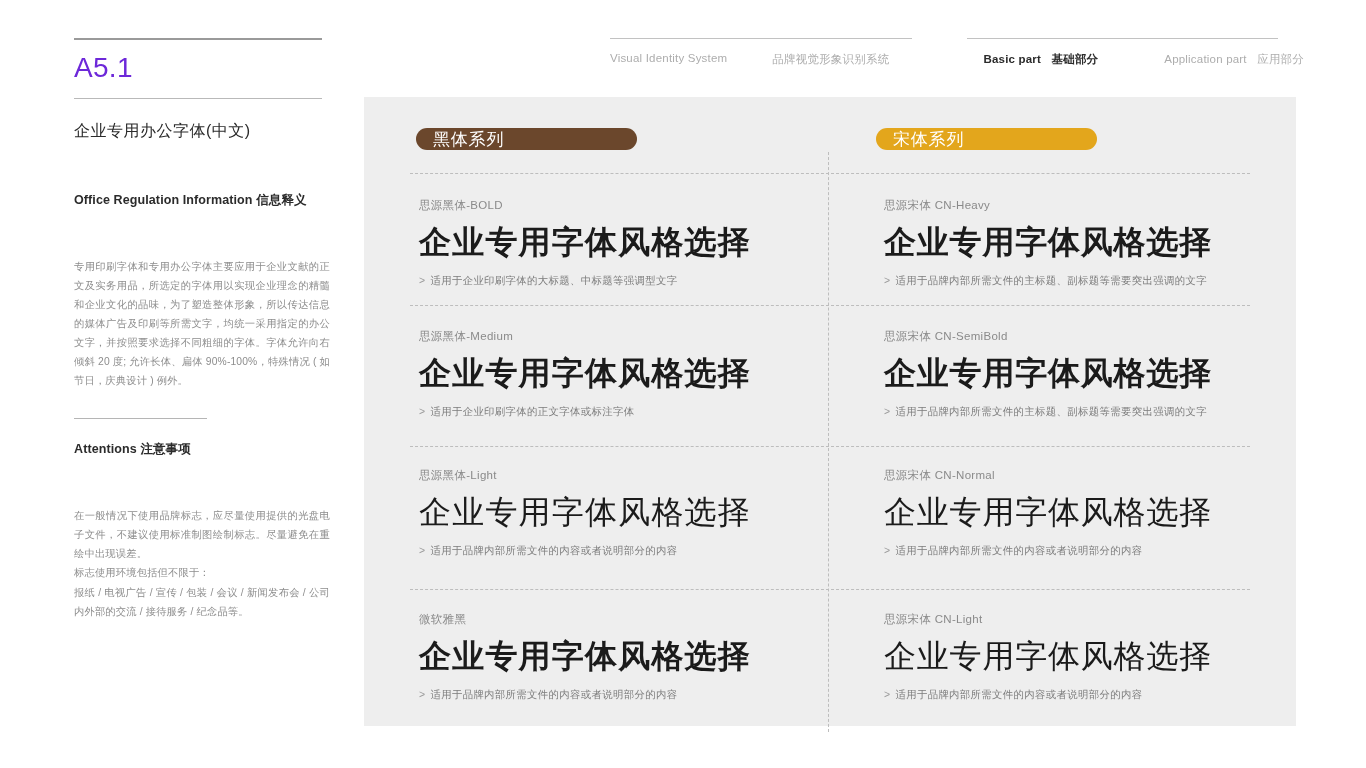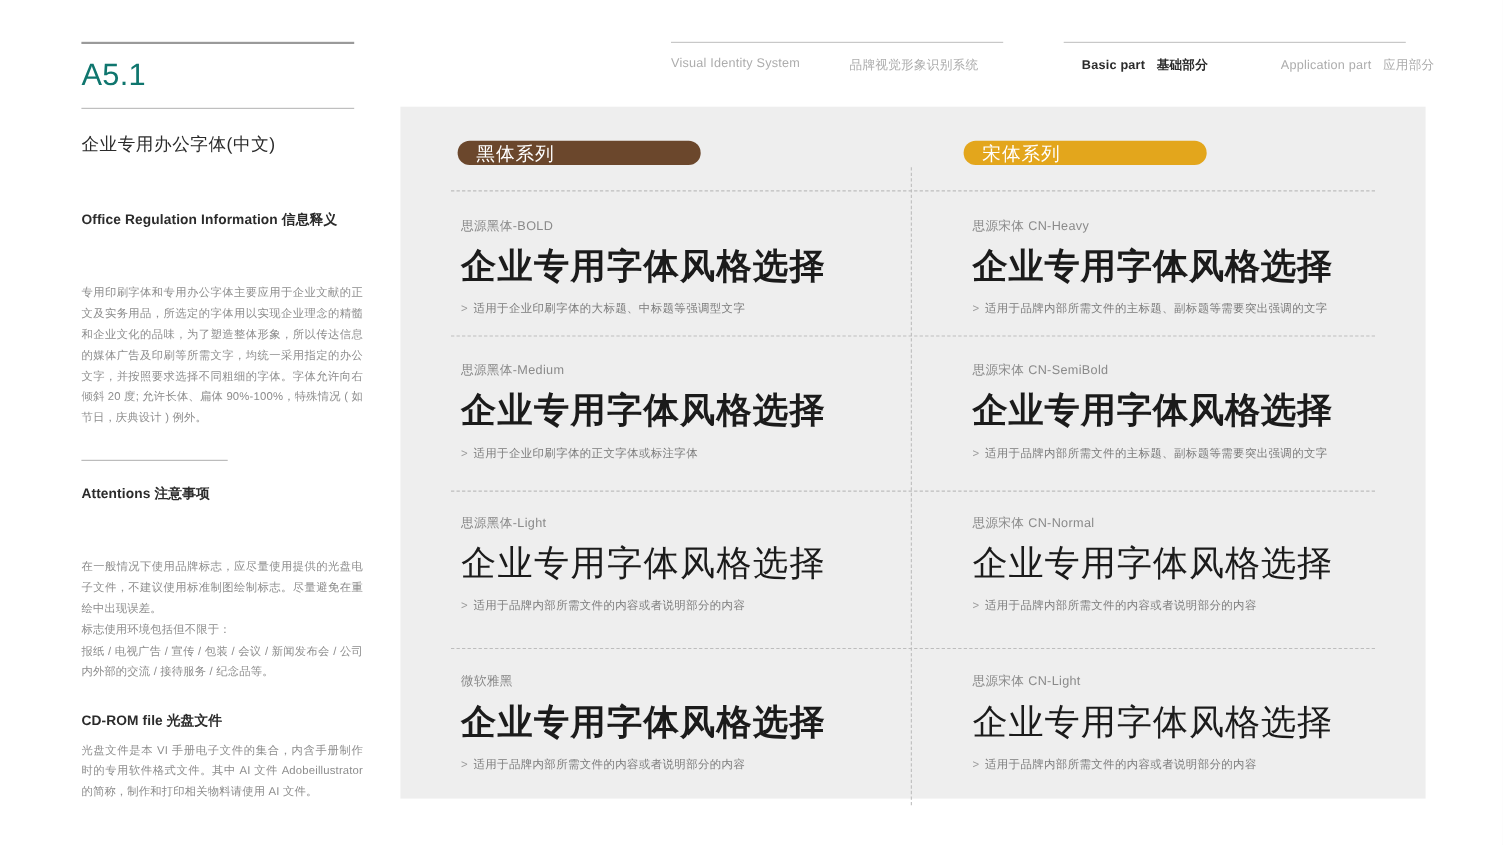--- a/index.html
+++ b/index.html
@@ -29,21 +29,21 @@
 
   .rule-top {
     width: 248px;
     height: 2px;
     background: #9a9a9a;
   }
 
   .section-code {
     font-size: 28px;
     font-weight: 400;
-    color: #0f766e;
+    color: #6d28d9;
     letter-spacing: 0.3px;
     margin: 14px 0 16px 0;
     line-height: 1.0;
   }
 
   .rule-mid {
     width: 248px;
     height: 1px;
     background: #b9b9b9;
   }
@@ -241,27 +241,20 @@
           <span>Attentions</span>
           <span class="cn">注意事项</span>
         </div>
         <div class="block-body" style="white-space:pre-line;">在一般情况下使用品牌标志，应尽量使用提供的光盘电子文件，不建议使用标准制图绘制标志。尽量避免在重绘中出现误差。
 标志使用环境包括但不限于：
 报纸 / 电视广告 / 宣传 / 包装 / 会议 / 新闻发布会 / 公司内外部的交流 / 接待服务 / 纪念品等。</div>
       </div>
 
       <div class="gap-before-cd"></div>
 
-      <div class="block" style="margin-top:0;">
-        <div class="block-head">
-          <span>CD-ROM file</span>
-          <span class="cn">光盘文件</span>
-        </div>
-        <div class="block-body" style="margin-top:4px;">光盘文件是本 VI 手册电子文件的集合，内含手册制作时的专用软件格式文件。其中 AI 文件 Adobeillustrator 的简称，制作和打印相关物料请使用 AI 文件。</div>
-      </div>
 
     </div>
   </div>
 
   <div class="nav">
 
     <div class="nav-group vis">
       <div class="nav-rule"></div>
       <div class="nav-items">
         <div class="nav-item">

